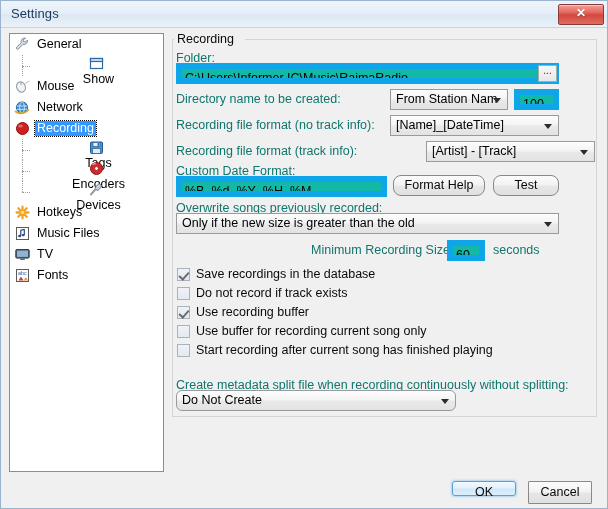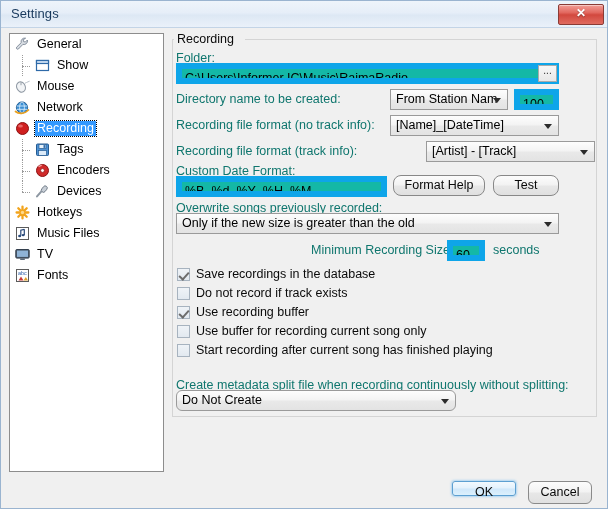--- a/index.html
+++ b/index.html
@@ -82,21 +82,21 @@
   }
   .tree-item {
     position: relative;
     height: 21px;
     display: flex;
     align-items: center;
     padding-left: 4px;
     cursor: default;
     white-space: nowrap;
   }
-  .tree-item.child { padding-left: 24px; }
+  .tree-item.child { padding-left: 24px; flex-direction: column; }
   .tree-label {
     font-size: 12.5px;
     color: #000;
     padding: 0 2px;
     line-height: 15px;
   }
   .tree-item.selected .tree-label {
     background: #3399ff;
     color: #ffffff;
     outline: 1px dotted #000;
@@ -285,21 +285,21 @@
     line-height: 21px;
     cursor: pointer;
   }
   #cancel-button {
     position: absolute;
     left: 527px;
     top: 480px;
     width: 64px;
     height: 23px;
     border: 1px solid #8a8a8a;
-    border-radius: 6px;
+    border-radius: 1px;
     background: linear-gradient(to bottom, #fcfcfc 0%, #f2f2f2 48%, #e7e7e7 52%, #e0e0e0 100%);
     box-sizing: border-box;
     font-size: 12.5px;
     color: #0a0a0a;
     text-align: center;
     line-height: 21px;
     cursor: pointer;
   }
   svg { display: block; }
 </style>

